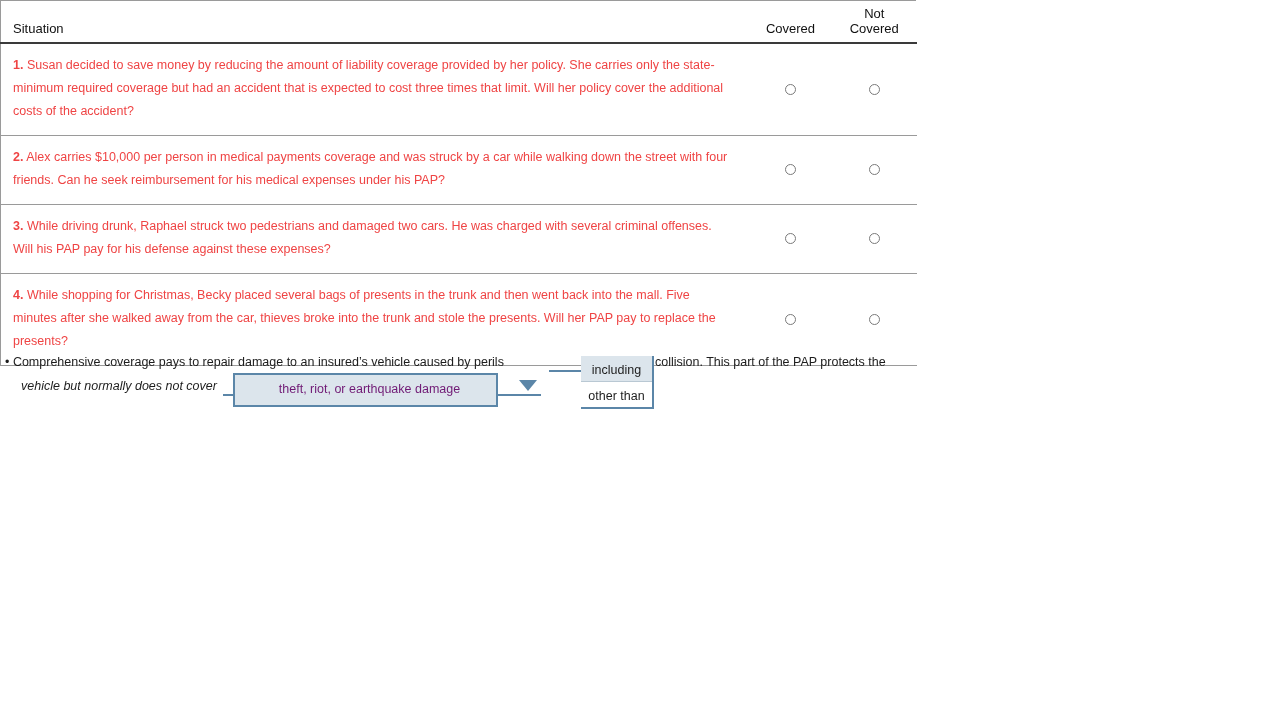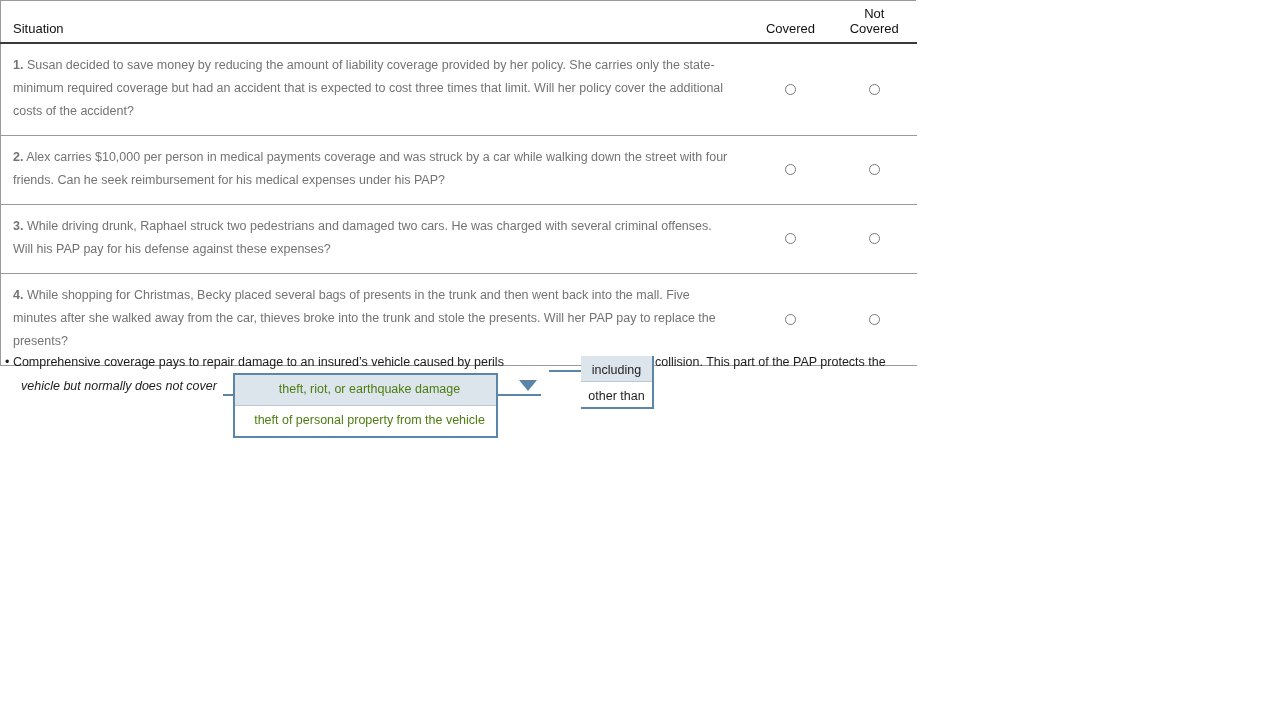--- a/index.html
+++ b/index.html
@@ -49,21 +49,21 @@
   .tbl thead th.h-cov, .tbl thead th.h-ncov {
     text-align: center;
     line-height: 15px;
   }
   .tbl tbody td.q-cell {
     border-top: none;
     border-bottom: 1px solid #9a9a9a;
     padding: 10px 14px 12px 12px;
     font-size: 12.5px;
     line-height: 23px;
-    color: #737373;
+    color: #ef4444;
     text-align: left;
   }
   .tbl tbody td.q-cell .qnum { font-weight: bold; }
   .tbl tbody td.r-cell {
     border-top: none;
     border-bottom: 1px solid #9a9a9a;
     text-align: center;
   }
   
   .tbl tbody tr td:first-child,
@@ -124,21 +124,21 @@
   #dropdown-coverage {
     position: absolute;
     left: 233px; top: 373px;
     width: 265px;
     border: 2px solid #5b86a8;
     background: #ffffff;
     z-index: 5;
   }
   #dropdown-coverage .opt {
     font-size: 12.5px;
-    color: #4d7c0f;
+    color: #701a75;
     text-align: center;
     padding: 6px 4px 7px 12px;
     line-height: 17px;
     border-bottom: 1px solid #b9c8d3;
     cursor: pointer;
     white-space: nowrap;
   }
   #dropdown-coverage .opt:last-child { border-bottom: none; }
   #dropdown-coverage .opt.selected {
     background: #dce5ec;
@@ -244,16 +244,15 @@
   <div class="elbow" style="left:496px; top:44px; width:45px;"></div>
 </div>
 
 <div id="dropdown-perils">
   <div class="opt selected">including</div>
   <div class="opt">other than</div>
 </div>
 
 <div id="dropdown-coverage">
   <div class="opt selected">theft, riot, or earthquake damage</div>
-  <div class="opt">theft of personal property from the vehicle</div>
 </div>
 
 <div id="dropdown-caret"></div>
 
 </body></html>

